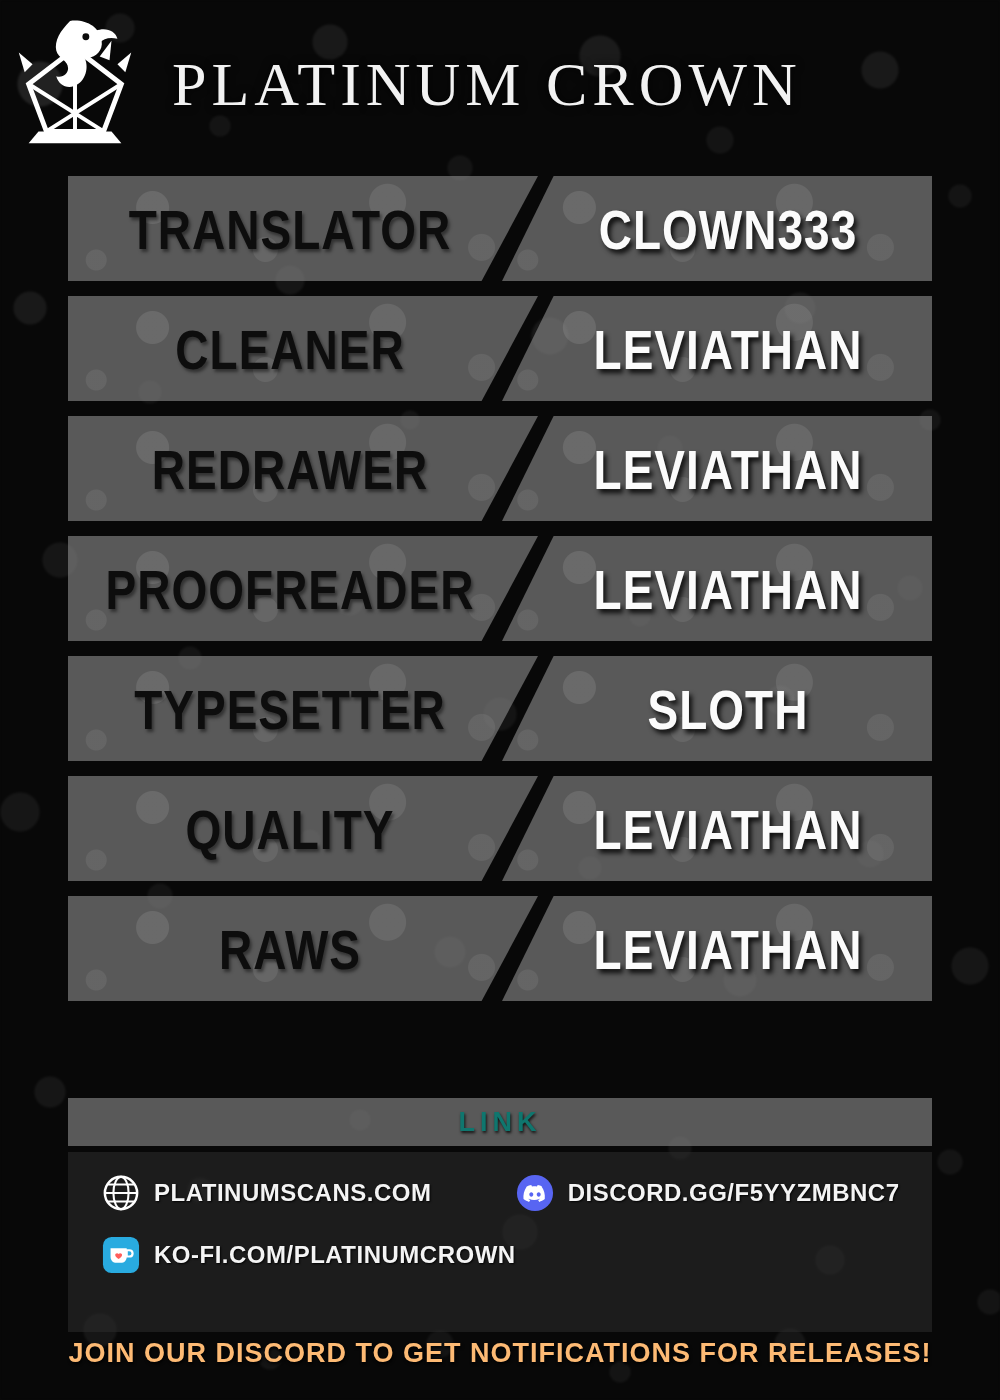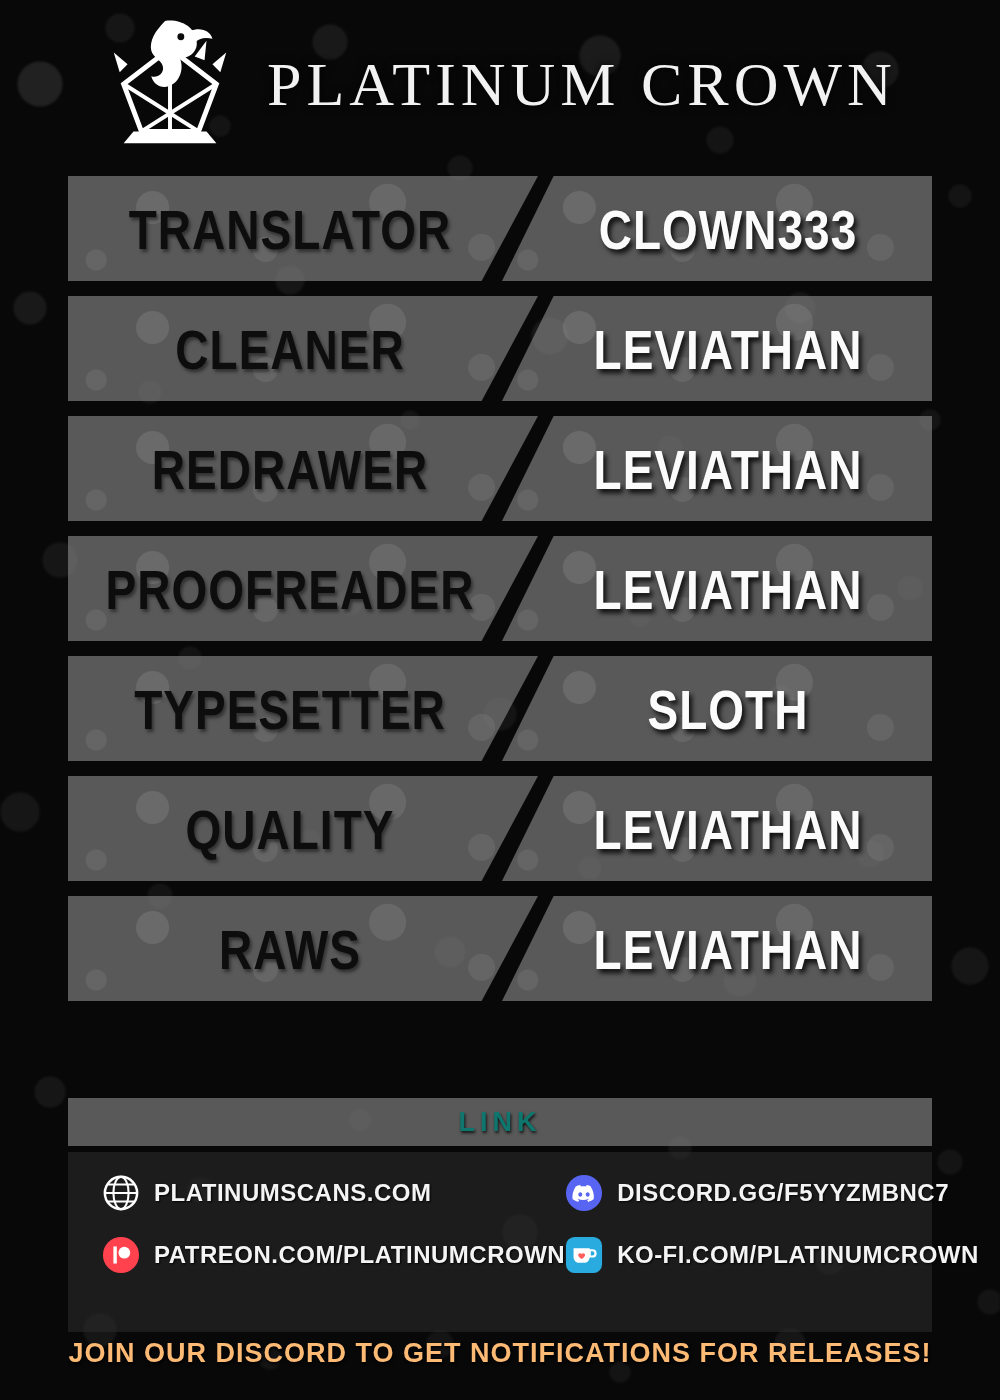--- a/index.html
+++ b/index.html
@@ -66,21 +66,20 @@
       radial-gradient(circle at 62% 98%, rgba(255,255,255,0.05) 0 10px, rgba(0,0,0,0) 11px),
       radial-gradient(circle at 79% 96%, rgba(255,255,255,0.06) 0 15px, rgba(0,0,0,0) 16px),
       radial-gradient(circle at 99% 93%, rgba(255,255,255,0.05) 0 12px, rgba(0,0,0,0) 13px);
     filter: blur(1px);
   }
 
   
   .header {
     position:absolute; top:0; left:0; right:0; height:168px;
     display:flex; align-items:center; justify-content:flex-start;
-    padding-left:95px;
   }
   .logo-mark { width:150px; height:148px; flex:0 0 150px; margin-top:6px; }
   .brand-title {
     color:#f2f2f2;
     font-family:"Liberation Serif", serif;
     font-size:62px;
     letter-spacing:5px;
     margin-left:22px;
     text-shadow:0 0 10px rgba(0,0,0,0.9);
     white-space:nowrap;
@@ -294,28 +293,20 @@
       </div>
 
       <div class="link-item">
         <svg class="link-icon" viewBox="0 0 40 40">
           <circle cx="20" cy="20" r="19" fill="#5865F2"></circle>
           <path d="M27.6 13.2c-1.5-.7-3.1-1.2-4.8-1.5-.2.4-.5 1-.7 1.4-1.8-.3-3.5-.3-5.3 0-.2-.5-.5-1-.7-1.4-1.7.3-3.3.8-4.8 1.5-3 4.5-3.8 8.9-3.4 13.2 2 1.5 3.9 2.4 5.8 3 .5-.6.9-1.3 1.2-2-.7-.3-1.3-.6-1.9-1 .2-.1.3-.2.5-.4 3.7 1.7 7.6 1.7 11.2 0 .2.1.3.2.5.4-.6.4-1.2.7-1.9 1 .4.7.8 1.4 1.2 2 1.9-.6 3.9-1.5 5.8-3 .5-5-.8-9.4-3.4-13.2zM16.1 23.9c-1.1 0-2.1-1-2.1-2.3s.9-2.3 2.1-2.3c1.2 0 2.1 1 2.1 2.3s-.9 2.3-2.1 2.3zm7.8 0c-1.1 0-2.1-1-2.1-2.3s.9-2.3 2.1-2.3c1.2 0 2.1 1 2.1 2.3s-.9 2.3-2.1 2.3z" fill="#ffffff"></path>
         </svg>
         <span class="link-label">DISCORD.GG/F5yYZMbNc7</span>
       </div>
 
-      <div class="link-item">
-        <svg class="link-icon" viewBox="0 0 40 40">
-          <circle cx="20" cy="20" r="19" fill="#FF424D"></circle>
-          <rect x="12" y="11" width="3.6" height="18" fill="#ffffff"></rect>
-          <circle cx="23.5" cy="17.6" r="6.2" fill="#ffffff"></circle>
-        </svg>
-        <span class="link-label">PATREON.COM/PLATINUMCROWN</span>
-      </div>
 
       <div class="link-item">
         <svg class="link-icon" viewBox="0 0 40 40">
           <rect x="1" y="1" width="38" height="38" rx="9" fill="#29ABE0"></rect>
           <path d="M9 13h17v9c0 3.6-2.6 6.2-6.2 6.2h-4.6C11.6 28.2 9 25.6 9 22v-9z" fill="#ffffff"></path>
           <path d="M26 15h2.6c2.1 0 3.6 1.4 3.6 3.3s-1.5 3.3-3.6 3.3H26z" fill="none" stroke="#ffffff" stroke-width="2.3"></path>
           <path d="M17.5 24.2c-2.2-1.6-3.6-2.7-3.6-4.2 0-1.1.9-1.9 1.9-1.9.7 0 1.3.3 1.7.9.4-.6 1-.9 1.7-.9 1.1 0 1.9.8 1.9 1.9 0 1.5-1.4 2.6-3.6 4.2z" fill="#FF5E5B"></path>
         </svg>
         <span class="link-label">KO-FI.COM/PLATINUMCROWN</span>
       </div>

